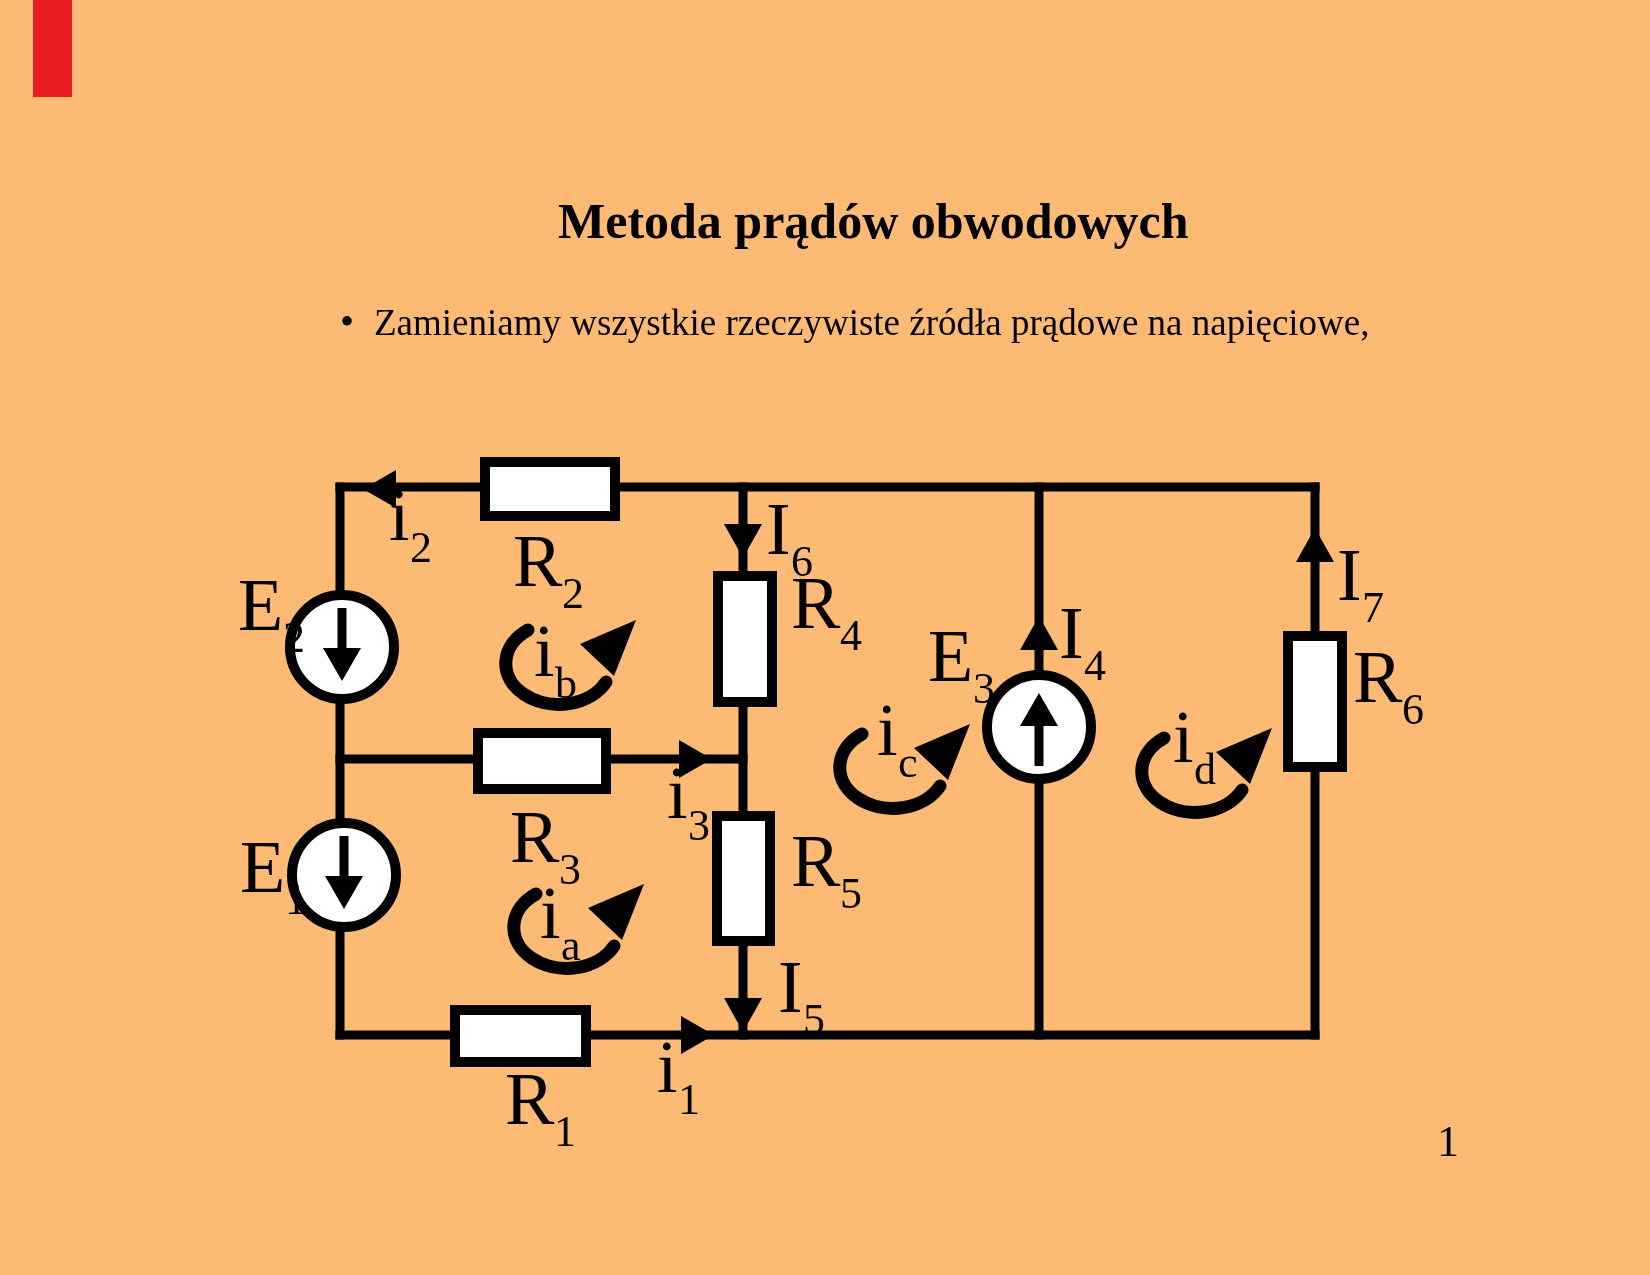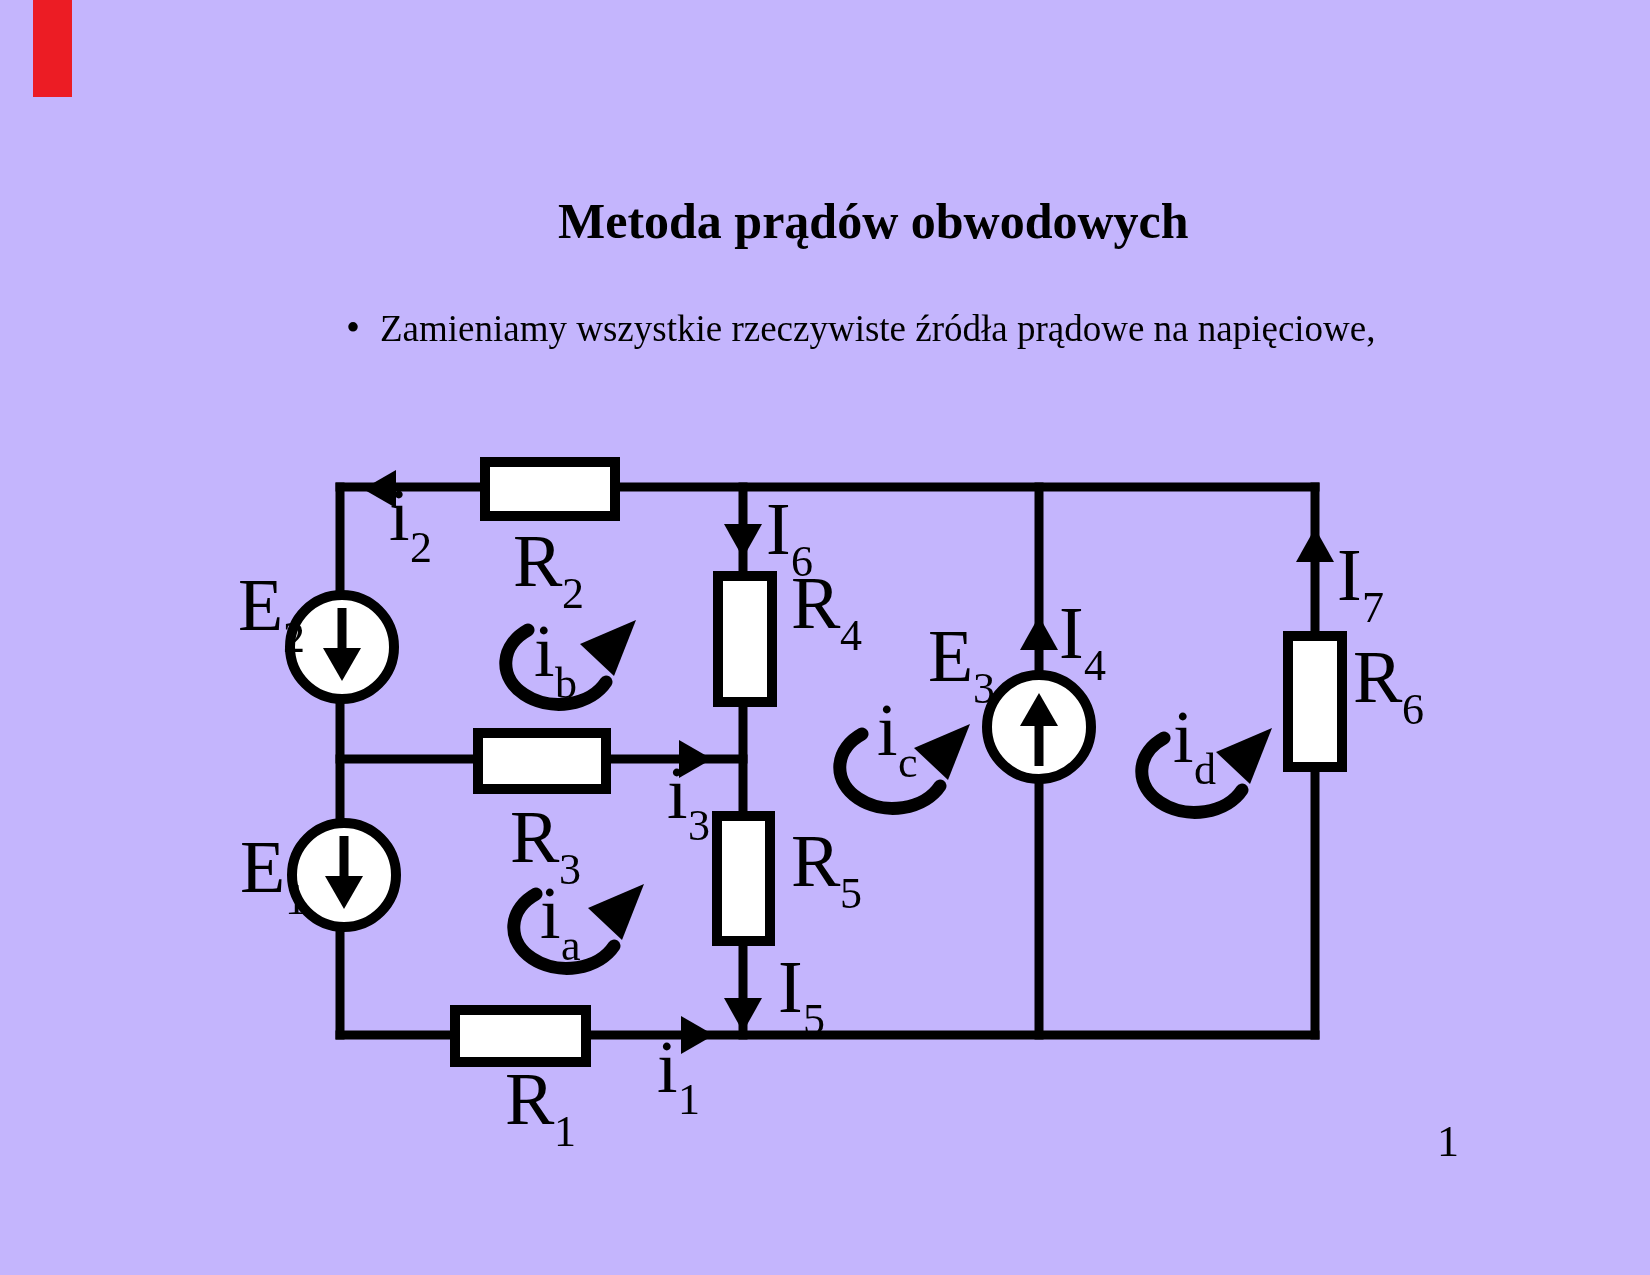--- a/index.html
+++ b/index.html
@@ -1,29 +1,29 @@
 <!DOCTYPE html>
 <html><head>
 <meta charset="utf-8">
 <style>
   html,body{margin:0;padding:0;background:#ffffff;}
   .page{
-    position:relative;width:1650px;height:1275px;background:#c4b5fd;
+    position:relative;width:1650px;height:1275px;background:#fdba74;
     font-family:"Liberation Serif", serif;color:#000;overflow:hidden;
   }
   .ribbon{
     position:absolute;left:33px;top:0;width:39px;height:97px;
     background:#ec1c24;
   }
   .title{
     position:absolute;left:558px;top:192px;
     font-size:50px;font-weight:bold;white-space:nowrap;letter-spacing:0px;
   }
   .bullets{
-    position:absolute;left:336px;top:288px;list-style:none;margin:10px;padding:0;
+    position:absolute;left:336px;top:288px;list-style:none;margin:4px;padding:0;
     font-size:37px;
   }
   .bullets li{height:60px;line-height:60px;white-space:nowrap;}
   .bullets .dot{display:inline-block;width:34px;font-size:40px;}
   .pagenum{
     position:absolute;left:1437px;top:1116px;font-size:44px;
   }
   svg.circuit{position:absolute;left:0;top:0;}
   svg .wire{stroke:#000;stroke-width:9;stroke-linecap:square;fill:none;}
   svg .comp{fill:#ffffff;stroke:#000;stroke-width:10;}

